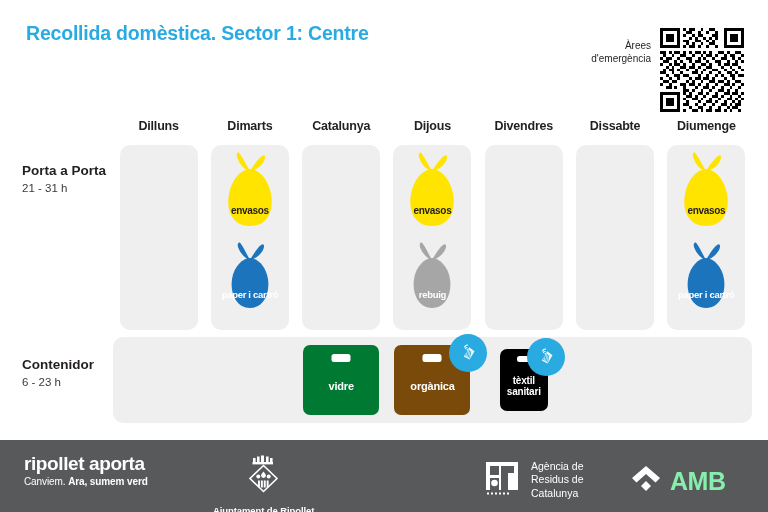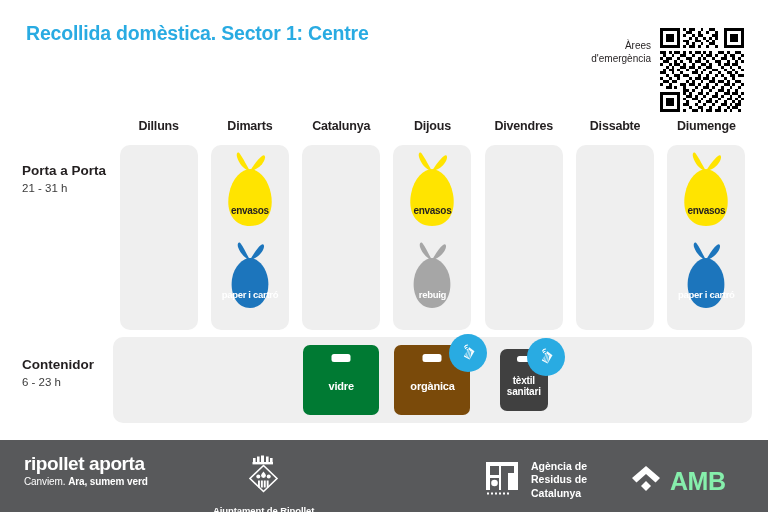--- a/index.html
+++ b/index.html
@@ -288,21 +288,21 @@
     position: absolute;
     left: 482px;
     top: 18px;
     display: flex;
     align-items: center;
     gap: 9px;
     color: #ffffff;
   }
   .logo-arc .arc-text {
     font-size: 10.5px;
-    font-weight: bold;
+    font-weight: normal;
     line-height: 1.25;
     white-space: pre-line;
   }
 
   .logo-amb {
     position: absolute;
     left: 630px;
     top: 24px;
     display: flex;
     align-items: center;
@@ -683,21 +683,21 @@
           <g fill="none" stroke="#ffffff" stroke-width="1.1" stroke-linecap="round">
             <path d="M8.6 6.0 a3.2 3.2 0 0 1 3.0 -2.0"></path>
             <path d="M9.4 7.6 a1.7 1.7 0 0 1 1.6 -1.1"></path>
           </g>
           <circle cx="11.3" cy="8.8" r="0.75" fill="#ffffff"></circle>
         </svg>
       </div>
     </div>
   </div>
   <div class="ctcell">
-    <div class="container-box narrow" style="background:#404040">
+    <div class="container-box narrow" style="background:#000000">
       <div class="lid"></div>
       <div class="cb-label">tèxtil sanitari</div>
       <div class="nfc-badge">
         <svg width="24" height="24" viewBox="0 0 24 24">
           <path d="M13.2 6.2 L18.5 10.2 L13.6 18.6 L7.8 15.4 Z" fill="#ffffff" opacity="0.95"></path>
           <g stroke="#29ABE2" stroke-width="0.9">
             <line x1="11.0" y1="7.4" x2="9.6" y2="15.0"></line>
             <line x1="12.3" y1="8.3" x2="10.9" y2="15.8"></line>
             <line x1="13.6" y1="9.2" x2="12.2" y2="16.6"></line>
             <line x1="14.9" y1="10.1" x2="13.5" y2="17.4"></line>

